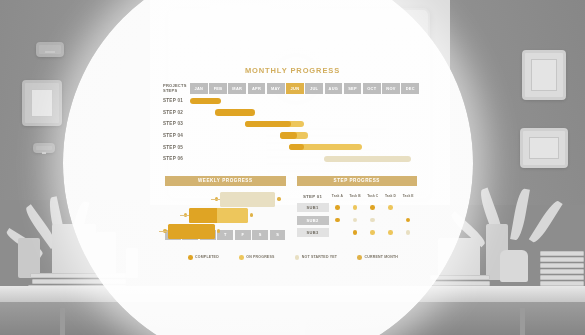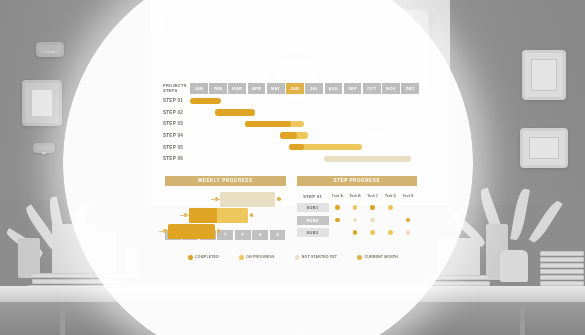--- a/index.html
+++ b/index.html
@@ -183,20 +183,21 @@
   <div class="floor"></div>
   <div class="leg" style="left:60px;"></div>
   <div class="leg" style="left:300px;"></div>
   <div class="leg" style="left:520px;"></div>
 </div>
 
 <div id="spot"></div>
 
 <div id="chart">
 
+  <div class="title">MONTHLY PROGRESS</div>
 
   <div class="gantt">
     <div class="hdr">
       <div class="glabel">
         <div>PROJECTS</div>
         <div>STEPS</div>
       </div>
       <div class="months" id="months-row">
           <div class="month">JAN</div>
           <div class="month">FEB</div>

